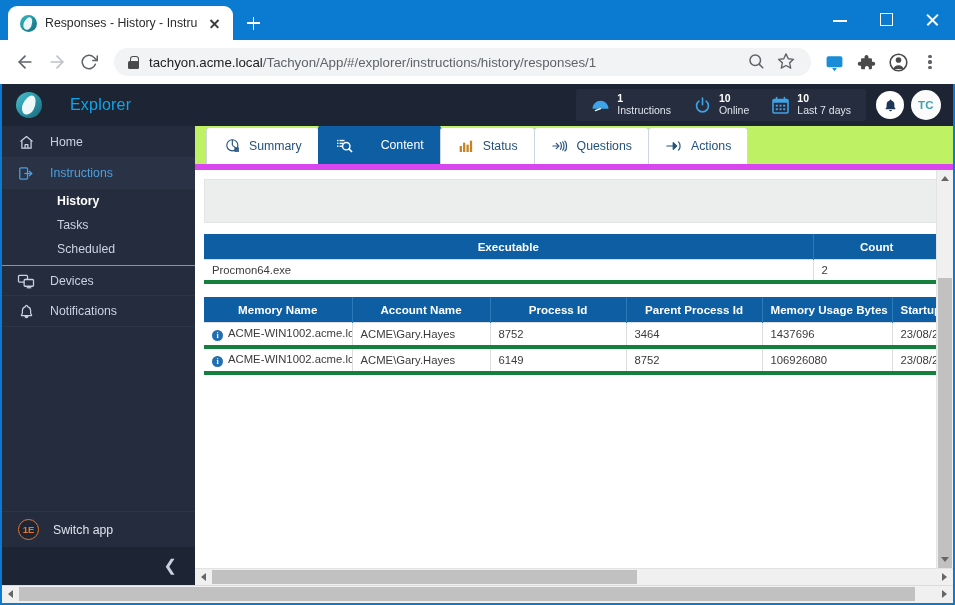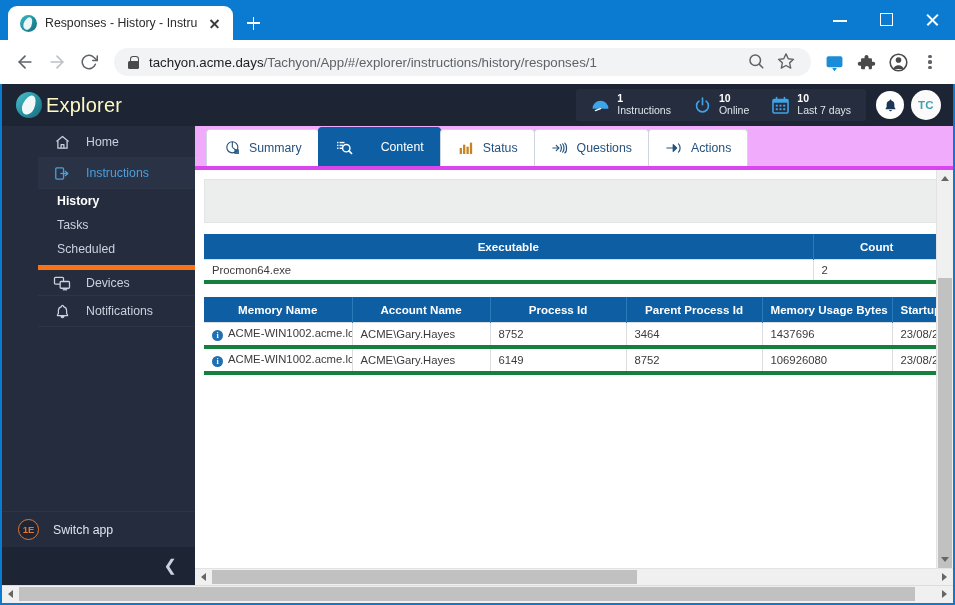--- a/index.html
+++ b/index.html
@@ -90,21 +90,21 @@
               border-left: 2px solid #0b7ad1; border-right: 2px solid #0b7ad1; }
 
   .apphdr { height: 42px; background: #1d2433; display: flex; align-items: center;
             padding: 0 12px 0 14px; flex: 0 0 42px; }
   .applogo { width: 26px; height: 26px; border-radius: 50%;
              background: linear-gradient(135deg, #49c2cc 0%, #2a93a4 50%, #1a6b7d 100%);
              position: relative; overflow: hidden; flex: 0 0 26px; }
   .applogo::after { content: ""; position: absolute; left: 7px; top: 3px;
              width: 12px; height: 20px; background: #ffffff;
              border-radius: 50% 50% 50% 50%/58% 58% 42% 42%; transform: rotate(24deg); opacity: .93; }
-  .apptitle { color: #fef9c3; font-size: 20px; margin-left: 4px; letter-spacing: .2px; }
+  .apptitle { color: #0ea5e9; font-size: 16px; margin-left: 28px; letter-spacing: .2px; }
 
   .hdrspacer { flex: 1 1 auto; }
 
   .statbar { display: flex; align-items: center; height: 32px; background: #252d3e;
              border-radius: 2px; padding: 0 4px; }
   .stat { display: flex; align-items: center; gap: 7px; padding: 0 11px; }
   .stat .sicon { width: 19px; height: 19px; flex: 0 0 19px; color: #3fa3e8; }
   .stat .stxt { line-height: 1.12; }
   .stat .snum { color: #ffffff; font-size: 10.5px; font-weight: bold; display: block; }
   .stat .slbl { color: #dfe5ec; font-size: 10.5px; display: block; }
@@ -117,21 +117,21 @@
             margin-left: 7px; flex: 0 0 30px;
             color: #3ca3b0; font-size: 11.5px; font-weight: bold; letter-spacing: .4px; }
 
   .body { flex: 1 1 auto; display: flex; overflow: hidden; }
 
   
   .sidebar { width: 193px; flex: 0 0 193px; background: #242c3d;
              display: flex; flex-direction: column; }
   .navlist { flex: 1 1 auto; padding-top: 1px; }
   .navitem { height: 31px; display: flex; align-items: center; padding-left: 14px;
-             color: #c9d2de; font-size: 12.3px; border-bottom: 1px solid #2c3546; margin-left: 36px; }
+             color: #c9d2de; font-size: 12.3px; border-bottom: 1px solid #2c3546; }
   .navitem .nicon { width: 20px; height: 20px; flex: 0 0 20px; margin-right: 14px;
                     display: flex; align-items: center; justify-content: center;
                     color: #c9d2de; }
   .navitem.active { background: #2a3346; color: #4a9fe0; }
   .navitem.active .nicon { color: #4a9fe0; }
   .subitem { height: 24px; display: flex; align-items: center; padding-left: 55px;
              color: #c9d2de; font-size: 12.3px; }
   .subitem.current { color: #ffffff; font-weight: bold; }
 
   .switchapp { height: 36px; display: flex; align-items: center; padding-left: 16px;
@@ -142,22 +142,22 @@
           justify-content: center; margin-right: 14px; flex: 0 0 21px;
           color: #e8762a; font-size: 9.5px; font-weight: bold; }
   .collapsebar { height: 38px; background: #1d2433; display: flex; align-items: center;
                  justify-content: flex-end; padding-right: 18px; }
   .chev { color: #c9d2de; font-size: 16px; line-height: 1; }
 
   
   .main { flex: 1 1 auto; background: #ffffff; position: relative; overflow: hidden;
           display: flex; flex-direction: column; }
 
-  .tabsrow { height: 44px; flex: 0 0 44px; background: #f0abfc;
-             border-bottom: 4px solid #d946ef; display: flex; align-items: flex-end;
+  .tabsrow { height: 44px; flex: 0 0 44px; background: #bef264;
+             border-bottom: 6px solid #d946ef; display: flex; align-items: flex-end;
              padding-left: 11px; padding-right: 11px; position: relative; }
   .ctab { height: 37px; display: flex; align-items: center; justify-content: center;
           gap: 7px; padding: 0 16px; font-size: 12.3px; color: #24527e;
           border: 1px solid #cfd6de; border-bottom: none; background: #ffffff;
           border-radius: 4px 4px 0 0; margin-right: -1px; }
   .ctab .cicon { width: 19px; height: 19px; flex: 0 0 19px; display: flex;
                  align-items: center; justify-content: center; color: #24527e; }
   .ctab.sel { background: #0d5ea3; color: #ffffff; border-color: #0d5ea3; height: 39px; gap: 27px; }
   .ctab.sel .cicon { color: #ffffff; }
 
@@ -254,21 +254,21 @@
     </div>
     <div class="navbtn">
       <svg width="18" height="18" viewBox="0 0 24 24" fill="none" stroke="currentColor" stroke-width="2" stroke-linecap="round" stroke-linejoin="round">
           <polyline points="23 4 23 10 17 10"></polyline>
           <path d="M20.49 15a9 9 0 1 1-2.12-9.36L23 10"></path>
         </svg>
     </div>
 
     <div class="omnibox">
       <span class="lock"></span>
-      <span class="url"><b>tachyon.acme.days</b><span>/Tachyon/App/#/explorer/instructions/history/responses/1</span></span>
+      <span class="url"><b>tachyon.acme.local</b><span>/Tachyon/App/#/explorer/instructions/history/responses/1</span></span>
       <span class="obicon">
         <svg width="18" height="18" viewBox="0 0 24 24" fill="none" stroke="currentColor" stroke-width="2" stroke-linecap="round">
             <circle cx="11" cy="11" r="7"></circle>
             <line x1="16.5" y1="16.5" x2="21" y2="21"></line>
           </svg>
       </span>
       <span class="obicon">
         <svg width="18" height="18" viewBox="0 0 24 24" fill="none" stroke="currentColor" stroke-width="1.8" stroke-linejoin="round">
             <polygon points="12 2.5 15 9 22 9.8 16.8 14.5 18.3 21.5 12 18 5.7 21.5 7.2 14.5 2 9.8 9 9"></polygon>
           </svg>
@@ -397,21 +397,21 @@
           <div class="subitem current">
             <span>History</span>
           </div>
           <div class="subitem">
             <span>Tasks</span>
           </div>
           <div class="subitem">
             <span>Scheduled</span>
           </div>
 
-          <div class="navitem" style="border-top:5px solid #f97316;margin-top:4px;">
+          <div class="navitem" style="border-top:1px solid #f97316;margin-top:4px;">
             <span class="nicon">
               <svg width="18" height="18" viewBox="0 0 24 24" fill="none" stroke="currentColor" stroke-width="1.7" stroke-linejoin="round">
                   <rect x="2" y="4.5" width="12" height="9" rx="1.3"></rect>
                   <rect x="9.5" y="10" width="12.5" height="9" rx="1.3" fill="#242c3d"></rect>
                   <line x1="13" y1="21" x2="19" y2="21"></line>
                 </svg>
             </span>
             <span>Devices</span>
           </div>
 

